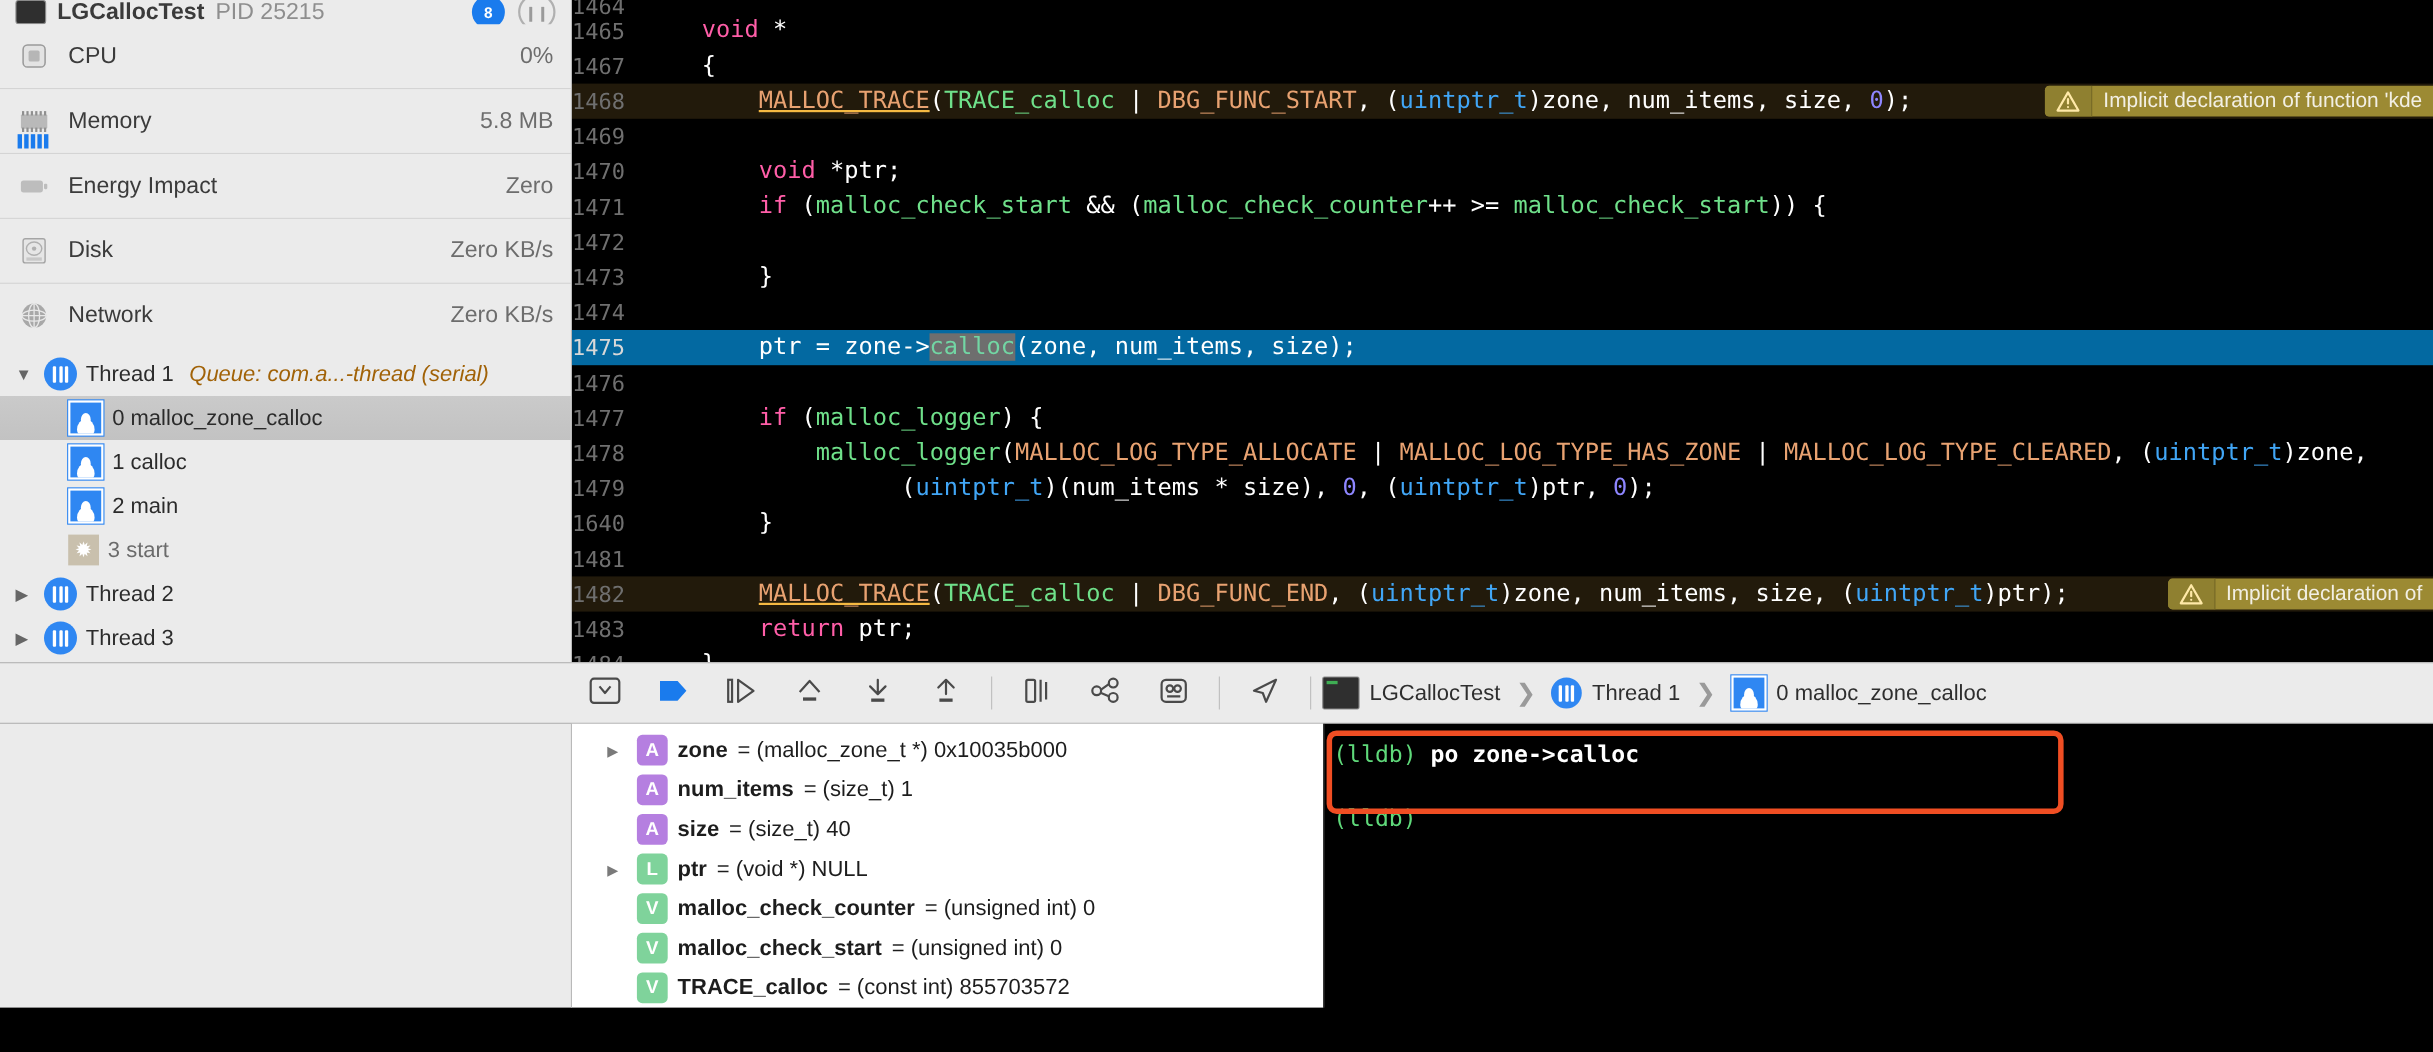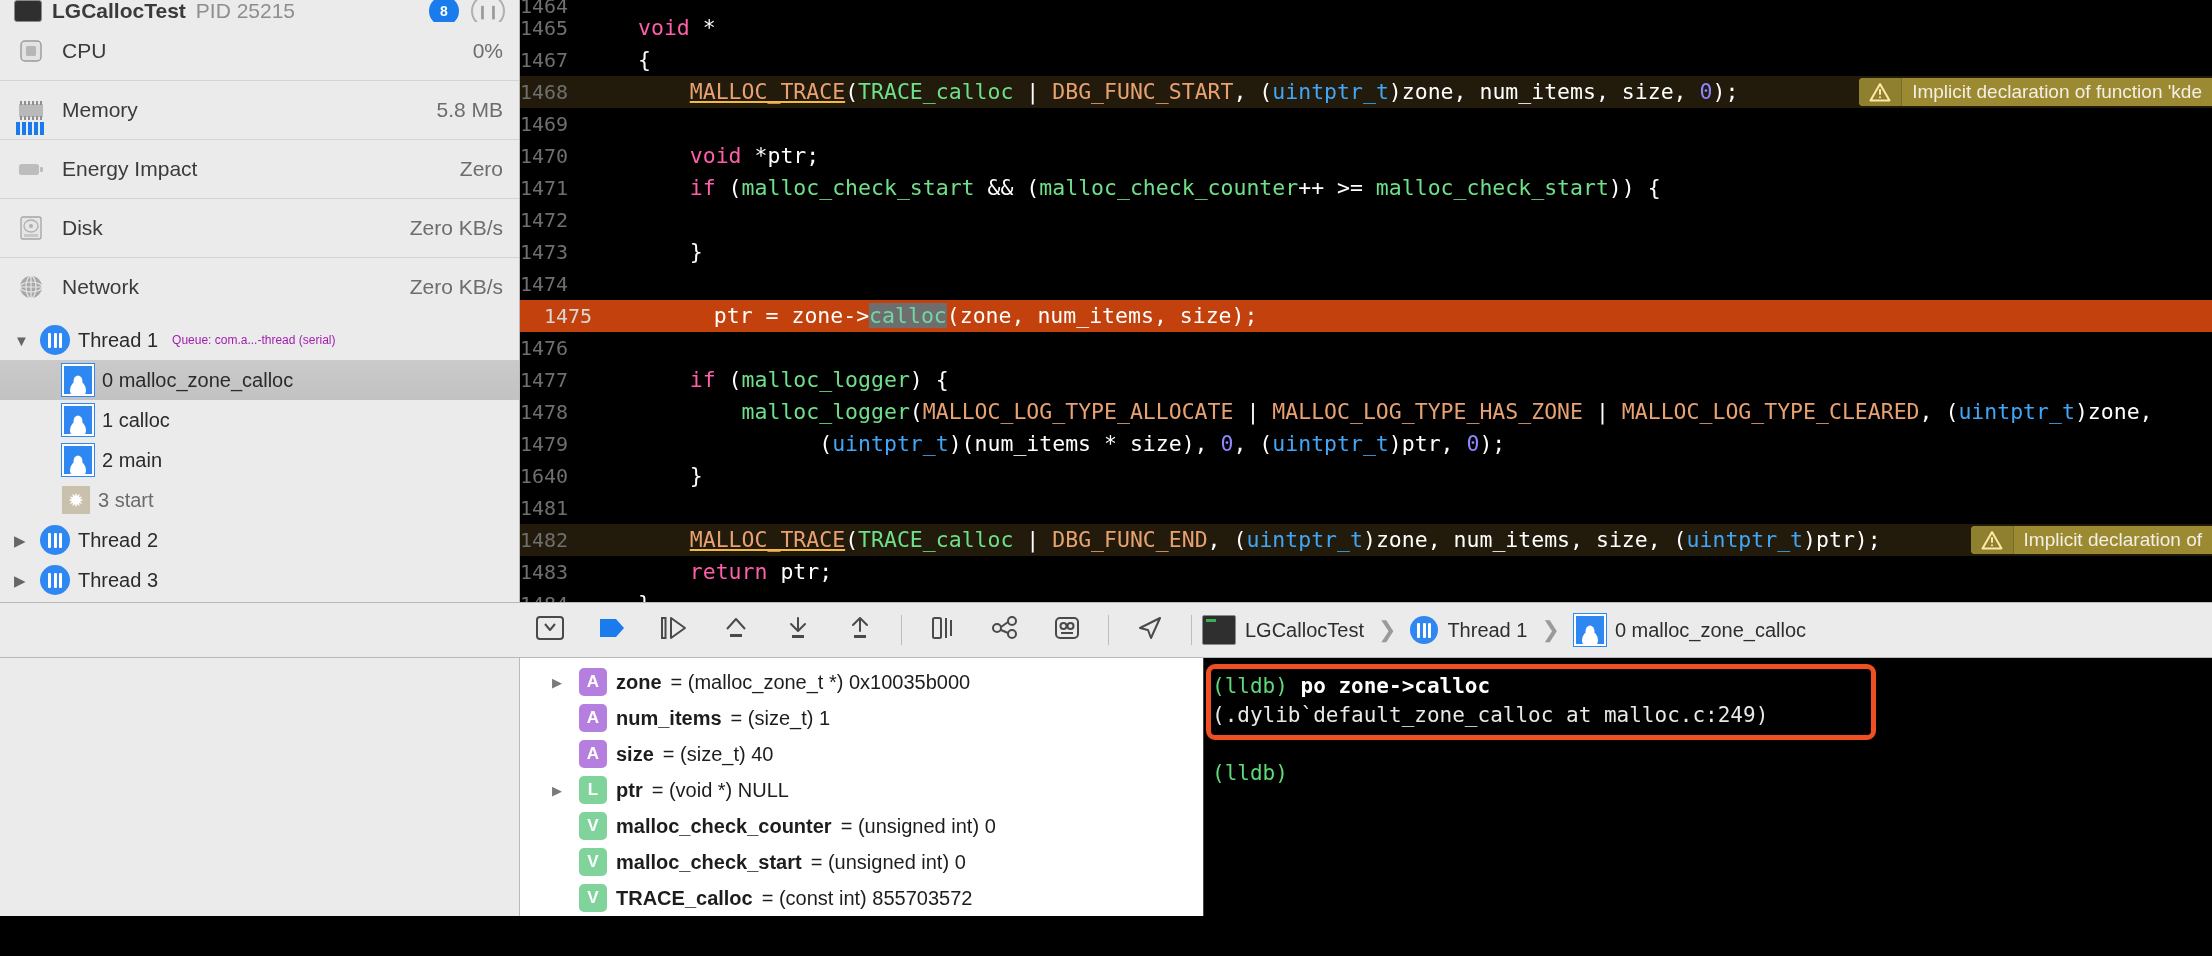--- a/index.html
+++ b/index.html
@@ -56,28 +56,28 @@
     display:flex;align-items:center;justify-content:center;gap:2.5px;}
   .thr-icon i{display:block;width:3px;height:15px;background:#fff;border-radius:1px;}
   .frame-icon{width:28px;height:28px;background:#2f87f2;border:2px solid #fff;flex:none;
     box-shadow:0 0 0 1px #2f87f2;display:flex;align-items:flex-end;justify-content:center;overflow:hidden;}
   .frame-icon:before{content:"";width:16px;height:16px;background:#fff;border-radius:50% 50% 40% 40%/60% 60% 40% 40%;
     margin-bottom:-3px;box-shadow:0 -9px 0 -3.5px #fff;}
   .gear-icon{width:28px;height:28px;background:#c9c0ad;flex:none;display:flex;align-items:center;justify-content:center;}
   .gear-icon:before{content:"✹";color:#fff;font-size:19px;line-height:1;}
   .trow-label{font-size:20px;color:#2b2b2b;}
   .trow-label.dim{color:#6b6b6b;}
-  .trow-sub{font-size:12px;color:#a21caf;margin-left:6px;}
+  .trow-sub{font-size:20px;color:#a16207;margin-left:6px;font-style:italic;}
 
   
   .editor{flex:1;background:#000;position:relative;overflow:hidden;
     font-family:"DejaVu Sans Mono","Liberation Mono",monospace;font-size:21.5px;}
   .cline{position:relative;height:32px;line-height:32px;white-space:pre;display:flex;}
   .cline.hl-warn{background:#221a0b;}
-  .cline.hl-cur{background:#c2410c;padding-left:24px;}
+  .cline.hl-cur{background:#0369a1;}
   .lno{width:82px;min-width:82px;text-align:left;padding-right:18px;color:#6f6f6f;
     font-size:20px;user-select:none;}
   .cline.hl-cur .lno{color:#d8d8d8;}
   .code{padding-left:18px;white-space:pre;}
 
   
   .kw{color:#ff5ea8;}
   .fn{color:#72d6a4;}
   .typ{color:#6fe08a;}
   .mac{color:#e8a271;}
@@ -454,20 +454,19 @@
         <div class="vrow">
           <span class="vdisc"></span>
           <span class="vtag V">V</span>
           <span class="vname">TRACE_calloc</span>
           <span class="vval"> = (const int) 855703572</span>
         </div>
       </div>
     <div class="console">
       <div id="console-lines">
           <div class="cs-line"><span class="cs-prompt">(lldb)</span><span class="cs-cmd"> po zone-&gt;calloc</span></div>
-          <div class="cs-line"><span class="cs-out">(.dylib`default_zone_calloc at malloc.c:249)</span></div>
           <div class="cs-line"></div>
           <div class="cs-line"><span class="cs-prompt">(lldb)</span></div>
         </div>
       <div class="redbox" style="border-color: rgb(240, 78, 35);"></div>
     </div>
   </div>
 </div>
 
 </body></html>

